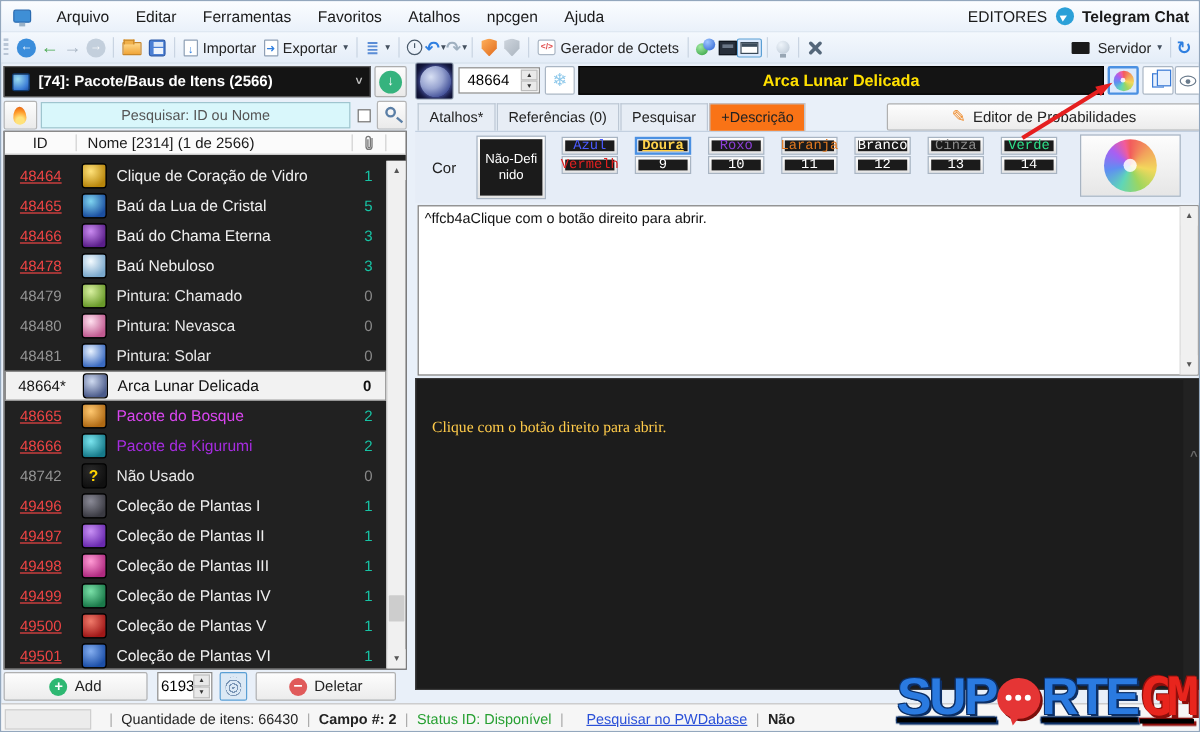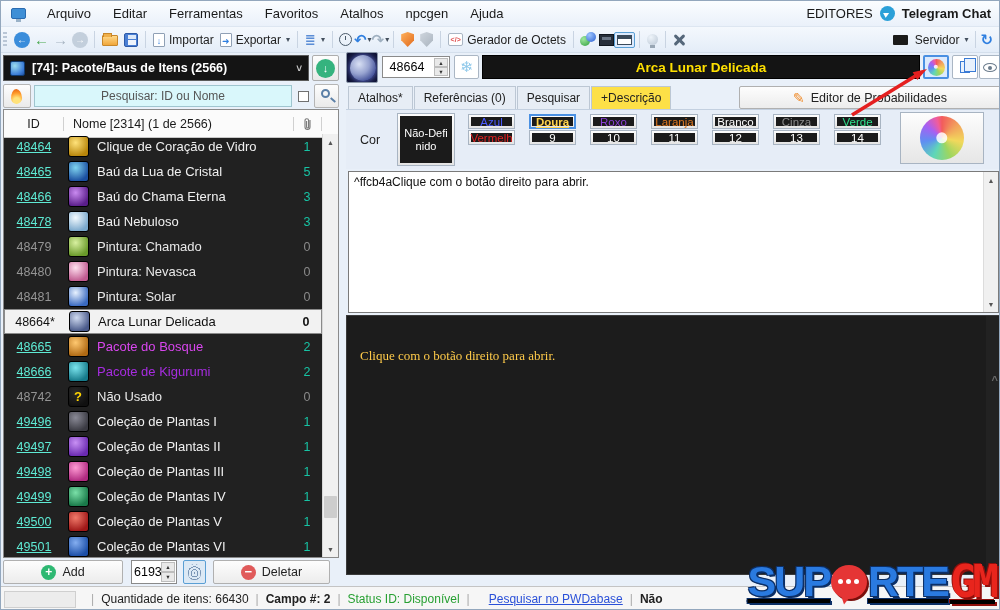--- a/index.html
+++ b/index.html
@@ -71,29 +71,29 @@
   .flame-btn{width:28px;height:24px;background:linear-gradient(#fdfdfd,#eaeaea);border:1px solid #b5b5b5;border-radius:2px;display:flex;align-items:center;justify-content:center;}
   .flame{width:11px;height:15px;background:radial-gradient(circle at 50% 80%,#ffe27a 25%,#ff9a2a 60%,#e05a10);border-radius:50% 50% 50% 50%/62% 62% 38% 38%;transform:rotate(-3deg);}
   #search-input{width:260px;height:22px;margin-left:3px;background:#d9f7fb;border:1px solid #9fc5cf;text-align:center;font-size:12px;color:#444;outline:none;}
   #search-input::placeholder{color:#555;}
   .chk{width:11px;height:11px;background:#fff;border:1px solid #707070;margin-left:6px;}
   .mag-btn{width:25px;height:24px;margin-left:5px;background:linear-gradient(#fdfdfd,#eaeaea);border:1px solid #b5b5b5;border-radius:2px;position:relative;}
   .mag{position:absolute;left:6px;top:4px;width:9px;height:9px;border:2px solid #5b7fa6;border-radius:50%;}
   .mag::after{content:"";position:absolute;left:7px;top:8px;width:6px;height:2px;background:#5b7fa6;transform:rotate(40deg);}
 
   #list-box{position:absolute;left:2px;top:108px;width:336px;height:449px;border:1px solid #8a8a8a;background:#212121;}
-  #list-header{height:28px;background:#fbfbfb;border-bottom:1px solid #c8c8c8;display:flex;align-items:center;font-size:12.5px;color:#1a1a1a;}
+  #list-header{height:19px;background:#fbfbfb;border-bottom:1px solid #c8c8c8;display:flex;align-items:center;font-size:12.5px;color:#1a1a1a;}
   .hc-id{width:60px;text-align:center;border-right:1px solid #d0d0d0;}
   .hc-name{flex:1;padding-left:9px;border-right:1px solid #d0d0d0;}
   .hc-clip{width:28px;display:flex;align-items:center;justify-content:center;border-right:1px solid #d0d0d0;}
   .hc-pad{width:16px;}
   #item-rows{position:absolute;left:0;top:24px;right:16px;bottom:0;}
   .item-row{height:25px;display:flex;align-items:center;font-size:13px;color:#f0f0f0;}
   .item-row.selected{background:#f2f2f2;color:#111;border:1px solid #8a8a8a;}
-  .cell-id{width:60px;text-align:center;font-size:12.5px;color:#5eead4;}
+  .cell-id{width:60px;text-align:center;font-size:12.5px;color:#ef4444;}
   .cell-id.link{text-decoration:underline;cursor:pointer;}
   .cell-id.gray{color:#949494;text-decoration:none;}
   .item-row.selected .cell-id{color:#111;text-decoration:none;}
   .cell-icon{width:28px;display:flex;align-items:center;justify-content:center;}
   .item-icon{width:21px;height:21px;border-radius:3px;border:1px solid #000;display:flex;align-items:center;justify-content:center;font-weight:bold;font-size:13px;}
   .cell-name{flex:1;padding-left:5px;white-space:nowrap;overflow:hidden;}
   .cell-count{width:30px;text-align:center;font-size:12.5px;}
   #list-scroll{position:absolute;right:0;top:24px;bottom:0;width:16px;background:#f0f0f0;border-left:1px solid #d8d8d8;}
   .sb-arrow{position:absolute;left:0;width:100%;height:16px;display:flex;align-items:center;justify-content:center;font-size:7px;color:#555;background:#f0f0f0;}
   .sb-thumb{position:absolute;left:1px;width:13px;background:#cdcdcd;border-radius:1px;}
@@ -126,34 +126,34 @@
   .wheel::after{content:"";position:absolute;left:50%;top:50%;width:26%;height:26%;transform:translate(-50%,-50%);border-radius:50%;background:#fff;opacity:.85;}
   #copy-btn{left:951px;}
   .copy-ic{width:10px;height:12px;border:1.5px solid #3a7bd5;background:#e8f1fd;position:relative;}
   .copy-ic::after{content:"";position:absolute;left:3px;top:-4px;width:10px;height:12px;border:1.5px solid #3a7bd5;background:#e8f1fd;}
   #eye-btn{left:978px;width:22px;}
   .eye{width:14px;height:9px;border:1.5px solid #6a7b8c;border-radius:50%;position:relative;}
   .eye::after{content:"";position:absolute;left:4px;top:2px;width:4px;height:4px;border-radius:50%;background:#6a7b8c;}
 
   #tabs-row{position:absolute;left:347px;top:85px;height:23px;display:flex;font-size:12px;color:#222;}
   .tab{border:1px solid #bcc7d4;border-bottom:none;background:#e7edf5;padding:4px 9px 0;margin-right:1px;}
-  .tab.active{background:#fde047;position:relative;z-index:2;}
+  .tab.active{background:#f97316;position:relative;z-index:2;}
   #prob-btn{position:absolute;left:738px;top:85px;width:262px;height:23px;background:linear-gradient(#fdfdfd,#ececec);border:1px solid #b0b0b0;border-radius:2px;font-size:12.5px;color:#222;display:flex;align-items:center;justify-content:center;gap:6px;}
   .pencil{color:#f08a28;font-size:14px;font-weight:bold;}
 
   #cor-box{position:absolute;left:345px;top:108px;width:655px;height:60px;background:#e6edf7;border-top:1px solid #c3d0e0;}
   #cor-label{position:absolute;left:14px;top:23px;font-size:12.5px;color:#222;}
   .cframe{background:linear-gradient(#fdfdfd,#e4e4e4);border:1px solid #a8b4c2;padding:2px;display:flex;}
   .cframe.sel{border:2px solid #4a90e2;padding:1px;}
   .cswatch{background:#1b1b1b;color:#fff;font-size:11.5px;display:flex;align-items:center;justify-content:center;width:100%;}
   #nd-btn{position:absolute;left:51px;top:3px;width:58px;height:53px;}
   #nd-btn .cswatch{text-align:center;line-height:1.15;padding:2px;word-break:break-all;font-size:11px;}
   .crow{position:absolute;left:122px;display:flex;gap:14px;}
   #crow1{top:4px;} #crow2{top:20px;}
-  .crow .cframe{width:47px;height:15px;}
+  .crow .cframe{width:47px;height:15px;font-family:Liberation Mono, monospace;}
   #wheel-big-btn{position:absolute;left:554px;top:2px;width:84px;height:52px;background:linear-gradient(#fdfdfd,#e6e6e6);border:1px solid #a8b4c2;display:flex;align-items:center;justify-content:center;}
   .wheel.big{width:44px;height:44px;}
 
   #desc-box{position:absolute;left:347px;top:170px;width:651px;height:142px;background:#fff;border:1px solid #7a7a7a;font-size:12px;color:#111;}
   #desc-text{position:absolute;left:5px;top:3px;right:20px;}
   .vscroll{position:absolute;right:0;top:0;bottom:0;width:15px;background:#f0f0f0;border-left:1px solid #dcdcdc;}
 
   #preview-box{position:absolute;left:345px;top:314px;width:655px;height:260px;background:#1c1c1c;border:1px solid #3a3a3a;}
   #preview-text{position:absolute;left:13px;top:32px;font-family:"Liberation Serif","DejaVu Serif",serif;font-size:13px;}
   .dark-scroll{position:absolute;right:0;top:0;bottom:0;width:14px;background:#222;}

